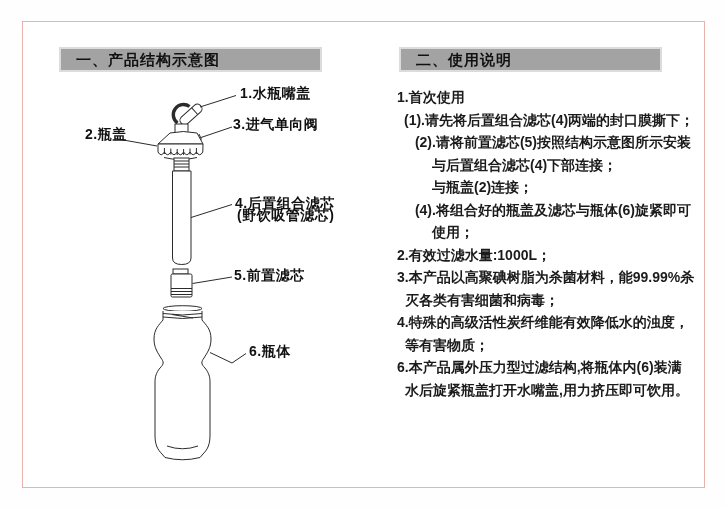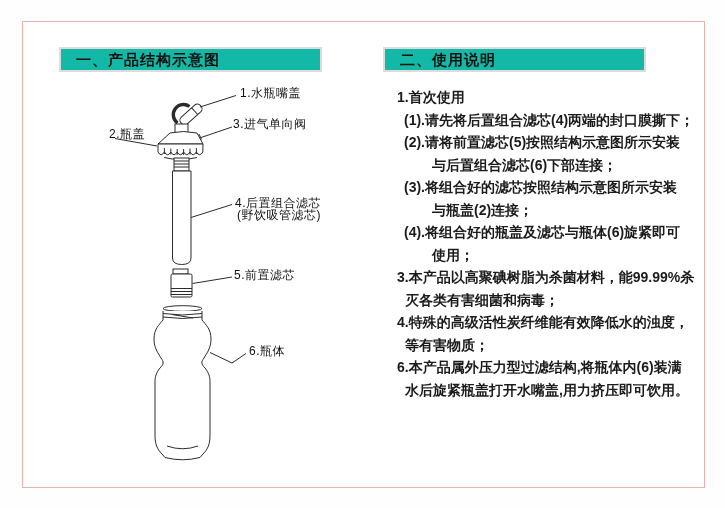--- a/index.html
+++ b/index.html
@@ -8,49 +8,49 @@
     background:#fefefe;
     font-family:"Liberation Sans","DejaVu Sans",sans-serif;
     color:#1b1b1b;
   }
   .frame{
     position:absolute;left:22px;top:21px;width:681px;height:465px;
     border:1px solid #e9b3ab;background:#fff;
   }
   .section-bar{
     position:absolute;top:47px;width:263px;height:25px;box-sizing:border-box;
-    background:#14b8a6;border:2px solid #dcdcdc;
+    background:#a3a3a3;border:2px solid #dcdcdc;
     font-size:15px;font-weight:bold;color:#111;
     line-height:21px;padding-left:15px;letter-spacing:1px;
   }
   .bar-left{left:59px;}
-  .bar-right{left:383px;}
+  .bar-right{left:399px;}
 
   
   #diagram-svg{position:absolute;left:60px;top:80px;width:310px;height:400px;}
   .part-label{
-    position:absolute;font-size:12px;font-weight:normal;color:#111;
+    position:absolute;font-size:14px;font-weight:bold;color:#111;
     line-height:12px;white-space:nowrap;letter-spacing:0.5px;
   }
   .lbl1{left:240px;top:87px;}
-  .lbl2{left:85px;top:128px;margin-left:24px;}
+  .lbl2{left:85px;top:128px;}
   .lbl3{left:233px;top:118px;}
   .lbl4{left:235px;top:197px;}
   .lbl4 .sub{margin-left:2px;}
   .lbl5{left:234px;top:269px;}
   .lbl6{left:249px;top:345px;}
 
   
   .instructions{
     position:absolute;left:391px;top:86px;width:300px;
     font-size:14px;line-height:22.5px;font-weight:600;color:#1b1b1b;
   }
   .instr-line{white-space:nowrap;}
   .ind0{margin-left:6px;}
-  .ind1{margin-left:13px;}
+  .ind1{margin-left:13px;text-align:right;}
   .ind2{margin-left:41px;}
   .ind3{margin-left:14px;}
 </style>
 </head>
 <body>
 
 <div class="frame"></div>
 
 <div class="section-bar bar-left">
   <span>一、产品结构示意图</span>
@@ -133,24 +133,24 @@
   <div>4.后置组合滤芯</div>
   <div class="sub">(野饮吸管滤芯)</div>
 </div>
 <div class="part-label lbl5">5.前置滤芯</div>
 <div class="part-label lbl6">6.瓶体</div>
 
 <div class="instructions">
     <div class="instr-line ind0">1.首次使用</div>
     <div class="instr-line ind1">(1).请先将后置组合滤芯(4)两端的封口膜撕下；</div>
     <div class="instr-line ind1">(2).请将前置滤芯(5)按照结构示意图所示安装</div>
-    <div class="instr-line ind2">与后置组合滤芯(6)下部连接；</div>
-    <div class="instr-line ind1">(3).将组合好的滤芯按照结构示意图所示安装</div>
+    <div class="instr-line ind2">与后置组合滤芯(4)下部连接；</div>
     <div class="instr-line ind2">与瓶盖(2)连接；</div>
     <div class="instr-line ind1">(4).将组合好的瓶盖及滤芯与瓶体(6)旋紧即可</div>
     <div class="instr-line ind2">使用；</div>
+    <div class="instr-line ind0">2.有效过滤水量:1000L；</div>
     <div class="instr-line ind0">3.本产品以高聚碘树脂为杀菌材料，能99.99%杀</div>
     <div class="instr-line ind3">灭各类有害细菌和病毒；</div>
     <div class="instr-line ind0">4.特殊的高级活性炭纤维能有效降低水的浊度，</div>
     <div class="instr-line ind3">等有害物质；</div>
     <div class="instr-line ind0">6.本产品属外压力型过滤结构,将瓶体内(6)装满</div>
     <div class="instr-line ind3">水后旋紧瓶盖打开水嘴盖,用力挤压即可饮用。</div>
   </div>
 
 </body></html>

